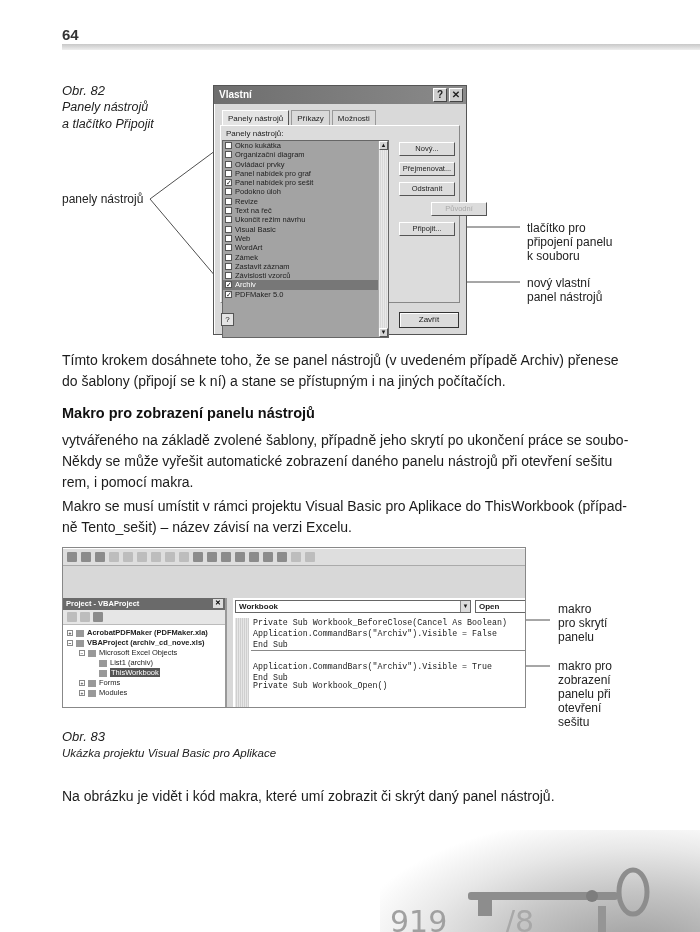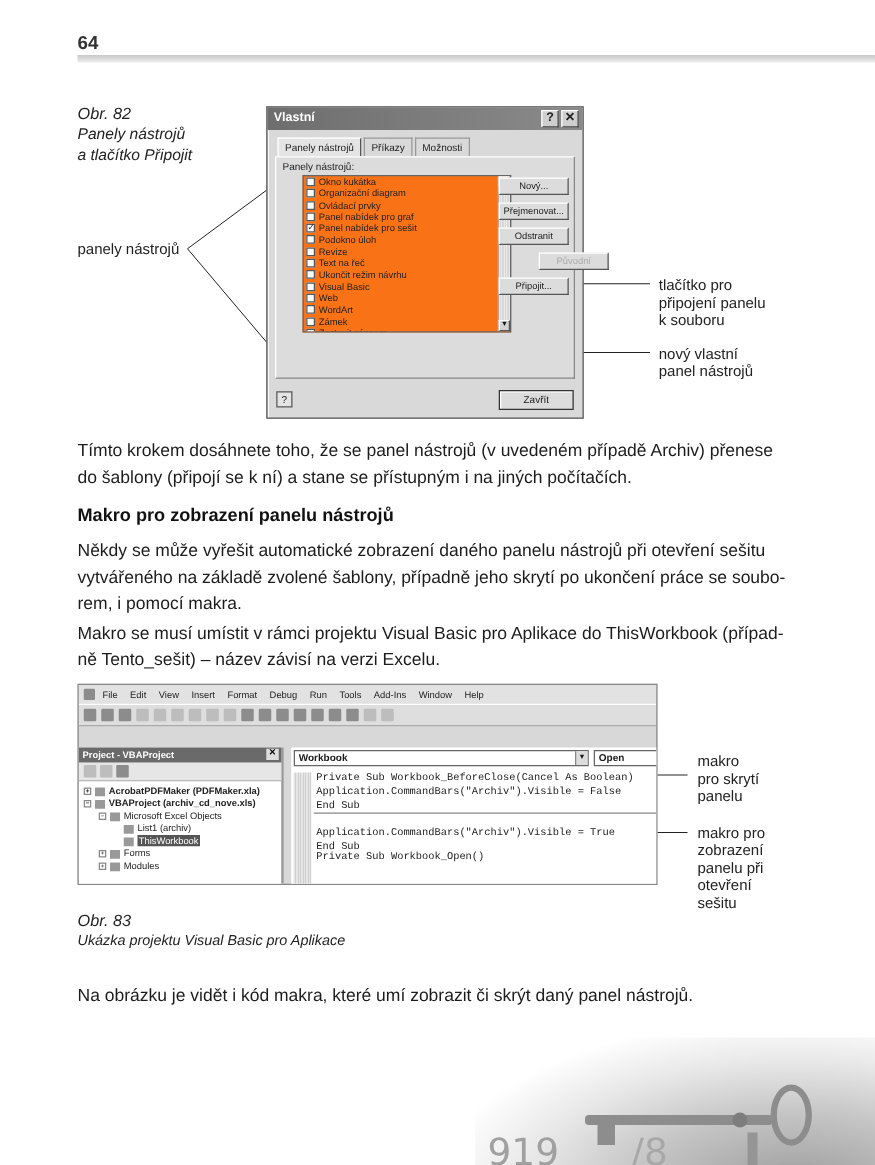--- a/index.html
+++ b/index.html
@@ -20,21 +20,21 @@
 
   
   .dlg { position: absolute; left: 213px; top: 85px; width: 254px; height: 250px; background: #d9d9d9; border: 1px solid #555; box-shadow: inset 1px 1px 0 #fff; }
   .dlg .tbar { height: 18px; background: linear-gradient(90deg, #6e6e6e, #8a8a8a); color: #fff; font-weight: bold; font-size: 10px; padding: 3px 5px; position: relative; }
   .tbtn { position: absolute; top: 2px; width: 14px; height: 14px; background: #cfcfcf; border: 1px solid #fff; border-right-color: #444; border-bottom-color: #444; color: #222; font-size: 10px; line-height: 12px; text-align: center; font-weight: bold; }
   .tabs { position: absolute; left: 8px; top: 24px; height: 16px; display: flex; }
   .tab { font-size: 8px; padding: 3px 5px; border: 1px solid #999; border-bottom: none; background: #d9d9d9; margin-right: 2px; color: #222; }
   .tab.active { background: #e4e4e4; border-color: #fff #555 transparent #fff; }
   .panel { position: absolute; left: 6px; top: 39px; width: 240px; height: 178px; border: 1px solid #888; border-top-color: #fff; border-left-color: #fff; background: #dcdcdc; }
   .plabel { position: absolute; left: 5px; top: 3px; font-size: 8px; color: #222; }
-  .list { position: absolute; left: 21px; top: 14px; width: 167px; height: 126px; background: #f97316; border: 1px solid #666; overflow: hidden; }
+  .list { position: absolute; left: 1px; top: 14px; width: 167px; height: 198px; background: #a3a3a3; border: 1px solid #666; overflow: hidden; }
   .li { height: 9.3px; font-size: 7.5px; line-height: 9px; padding-left: 12px; position: relative; color: #222; white-space: nowrap; }
   .li .cb { position: absolute; left: 2px; top: 1px; width: 7px; height: 7px; border: 1px solid #555; background: #fff; font-size: 7px; line-height: 5px; text-align: center; }
   .li.sel { background: #777; color: #fff; }
   .vscroll { position: absolute; right: 0; top: 0; width: 10px; height: 100%; background: repeating-linear-gradient(90deg,#e9e9e9 0 1px,#d8d8d8 1px 2px); border-left: 1px solid #aaa; }
   .vscroll .arr { position: absolute; left: 0; width: 9px; height: 9px; background: #d4d4d4; border: 1px solid #fff; border-right-color: #555; border-bottom-color: #555; font-size: 6px; line-height: 7px; text-align: center; }
   .dbtn { position: absolute; left: 178px; width: 56px; height: 14px; font-size: 7.5px; line-height: 12px; text-align: center; background: #dcdcdc; border: 1px solid #fff; border-right-color: #555; border-bottom-color: #555; color: #222; }
   .dbtn.dis { color: #aaa; }
   .helpbtn { position: absolute; left: 7px; top: 227px; width: 13px; height: 13px; border: 1px solid #555; background: #e4e4e4; font-size: 8px; text-align: center; line-height: 11px; }
   .closebtn { position: absolute; left: 185px; top: 226px; width: 60px; height: 16px; font-size: 8px; line-height: 14px; text-align: center; background: #dcdcdc; border: 1px solid #333; box-shadow: inset 1px 1px 0 #fff; }
 
@@ -152,45 +152,31 @@
 </div>
 
 <div class="para" style="top:350px;">
   <div>Tímto krokem dosáhnete toho, že se panel nástrojů (v uvedeném případě Archiv) přenese</div>
   <div>do šablony (připojí se k ní) a stane se přístupným i na jiných počítačích.</div>
 </div>
 
 <div class="h2" style="top:405px;">Makro pro zobrazení panelu nástrojů</div>
 
 <div class="para" style="top:430px;">
+  <div>vytvářeného na základě zvolené šablony, případně jeho skrytí po ukončení práce se soubo-</div>
   <div>Někdy se může vyřešit automatické zobrazení daného panelu nástrojů při otevření sešitu</div>
-  <div>vytvářeného na základě zvolené šablony, případně jeho skrytí po ukončení práce se soubo-</div>
   <div>rem, i pomocí makra.</div>
 </div>
 
 <div class="para" style="top:496px;">
   <div>Makro se musí umístit v rámci projektu Visual Basic pro Aplikace do ThisWorkbook (případ-</div>
   <div>ně Tento_sešit) – název závisí na verzi Excelu.</div>
 </div>
 
 <div class="vba">
-  <div class="menubar">
-    <span class="tic" style="width:9px;height:9px;margin-right:6px;"></span>
-    <span>File</span>
-    <span>Edit</span>
-    <span>View</span>
-    <span>Insert</span>
-    <span>Format</span>
-    <span>Debug</span>
-    <span>Run</span>
-    <span>Tools</span>
-    <span>Add-Ins</span>
-    <span>Window</span>
-    <span>Help</span>
-  </div>
   <div class="toolbar">
     <span class="tic"></span>
     <span class="tic"></span>
     <span class="tic"></span>
     <span class="tic light"></span>
     <span class="tic light"></span>
     <span class="tic light"></span>
     <span class="tic light"></span>
     <span class="tic light"></span>
     <span class="tic light"></span>

